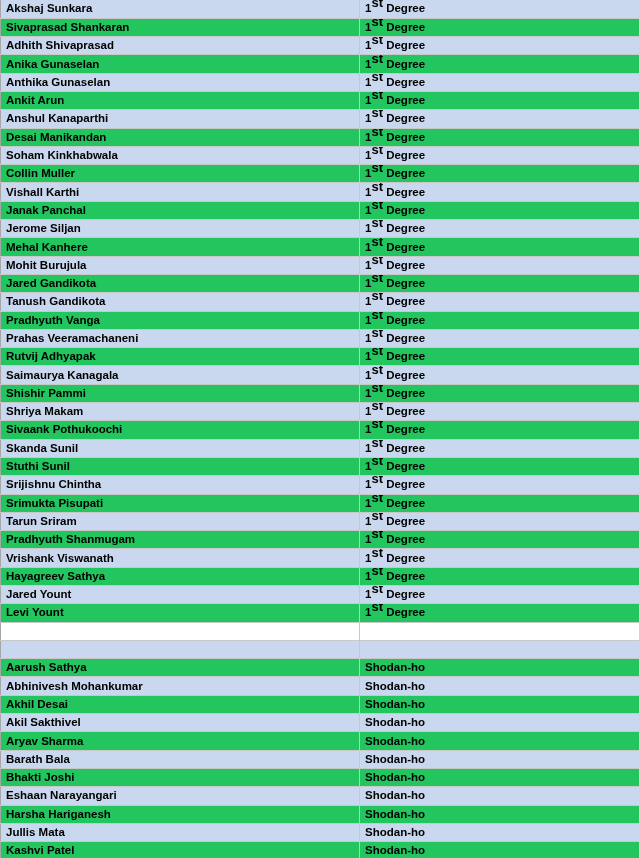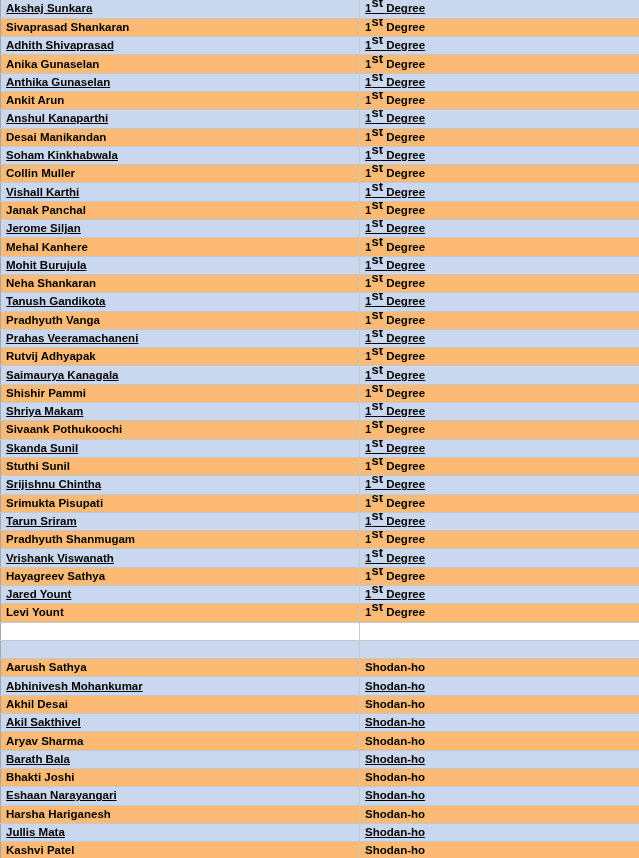--- a/index.html
+++ b/index.html
@@ -32,24 +32,23 @@
     border-right: 1px solid #c8c8c8;
     white-space: nowrap;
     overflow: hidden;
     vertical-align: middle;
     line-height: 17px;
   }
   td.col-name { width: 353px; }
   td.col-degree { width: 284px; border-right: none; }
   tr.shade td {
     background: #c9d8ef;
-    text-decoration: underline;
   }
   tr.plain td {
-    background: #fdba74;
+    background: #22c55e;
   }
   tr.blank td {
     background: #ffffff;
   }
   tr.blank.shade td {
     background: #c9d8ef;
   }
   sup {
     font-size: 13px;
     vertical-align: super;
@@ -115,21 +114,21 @@
       </tr>
       <tr class="plain">
         <td class="col-name">Mehal Kanhere</td>
         <td class="col-degree">1<sup>st</sup> Degree</td>
       </tr>
       <tr class="shade">
         <td class="col-name">Mohit Burujula</td>
         <td class="col-degree">1<sup>st</sup> Degree</td>
       </tr>
       <tr class="plain">
-        <td class="col-name">Neha Shankaran</td>
+        <td class="col-name">Jared Gandikota</td>
         <td class="col-degree">1<sup>st</sup> Degree</td>
       </tr>
       <tr class="shade">
         <td class="col-name">Tanush Gandikota</td>
         <td class="col-degree">1<sup>st</sup> Degree</td>
       </tr>
       <tr class="plain">
         <td class="col-name">Pradhyuth Vanga</td>
         <td class="col-degree">1<sup>st</sup> Degree</td>
       </tr>

